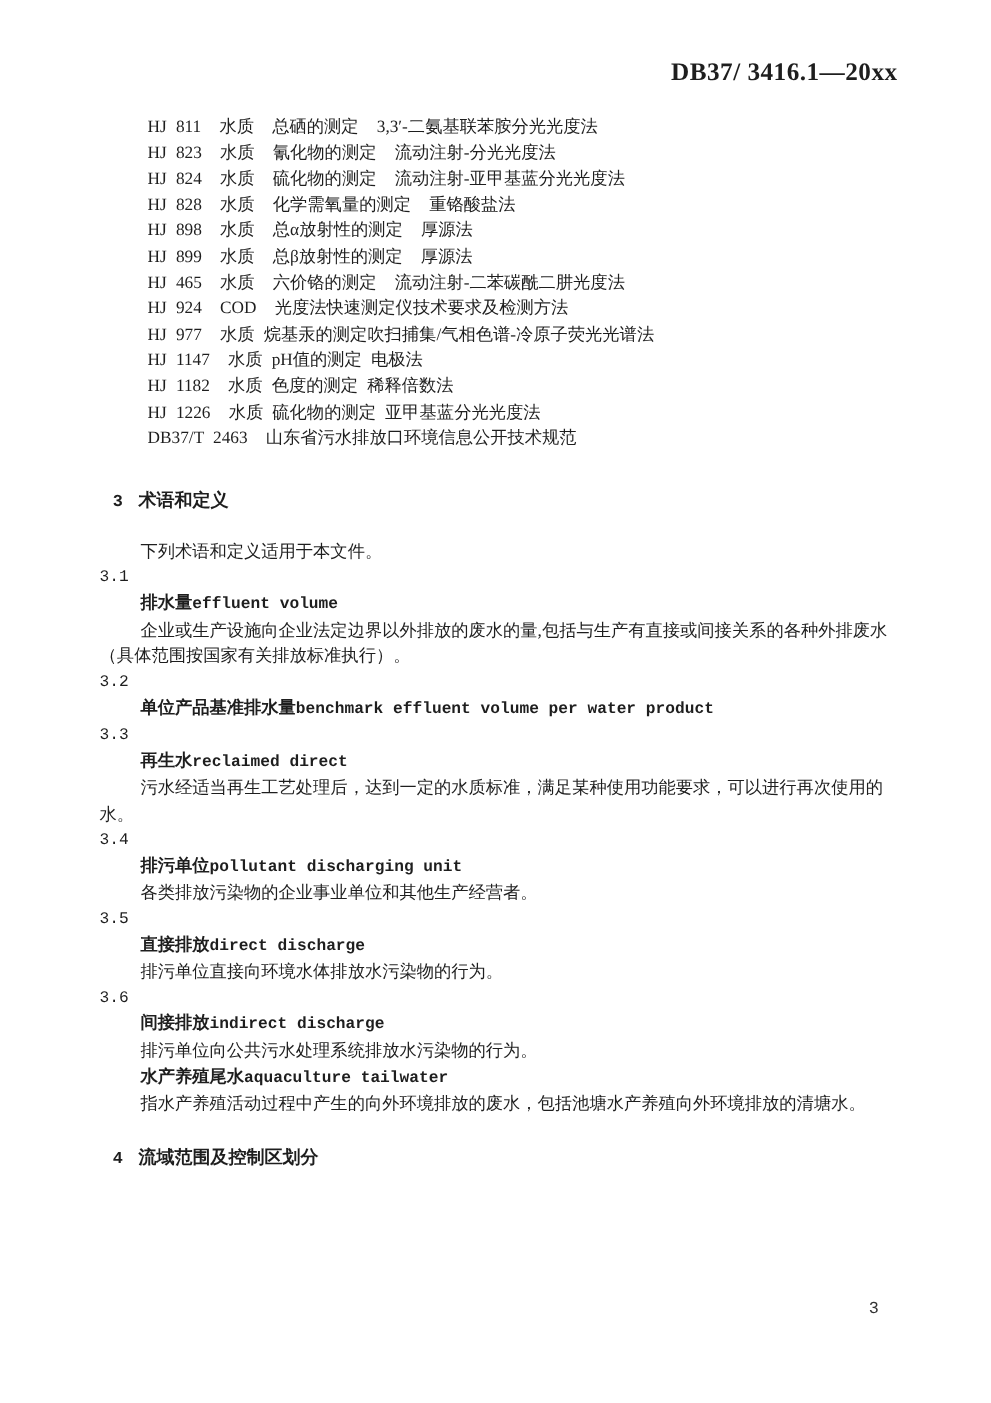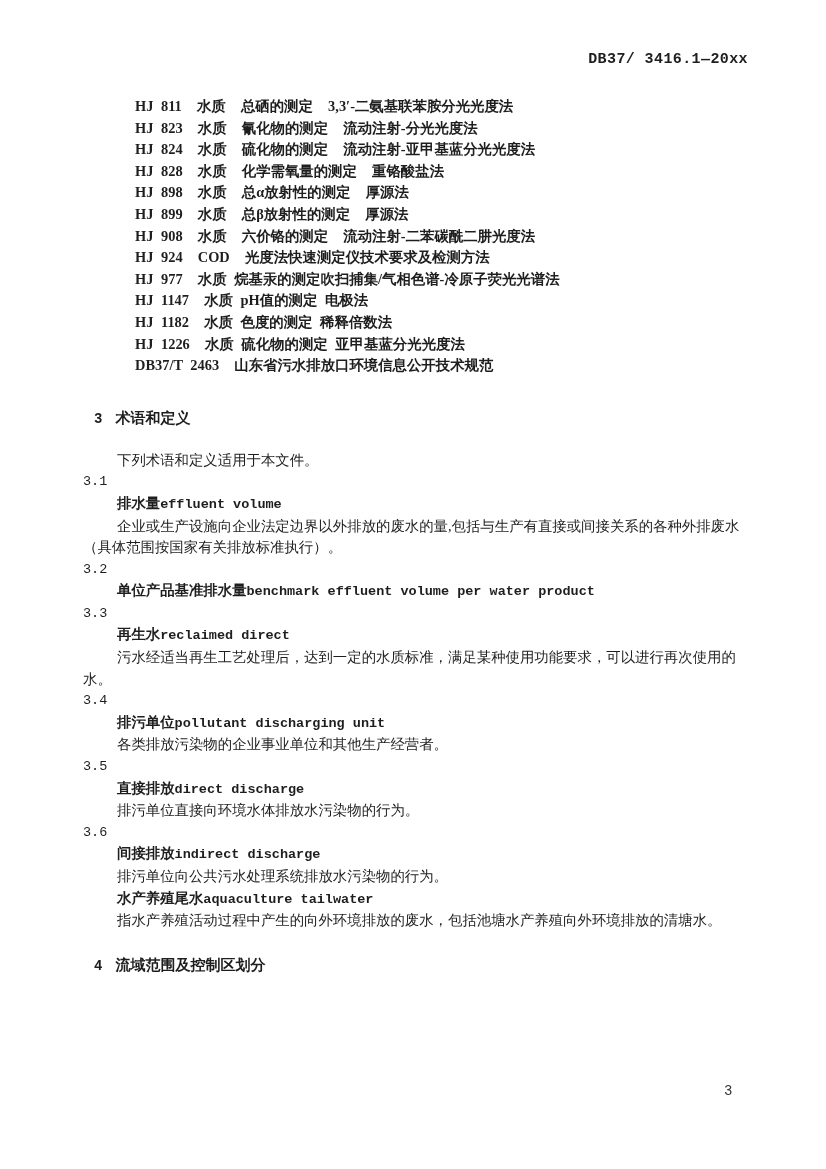--- a/index.html
+++ b/index.html
@@ -17,30 +17,29 @@
     position: relative;
     width: 826px;
     height: 1169px;
     box-sizing: border-box;
     padding: 49px 78px 0 83px;
     overflow: hidden;
     background: #ffffff;
   }
   .doc-header {
     text-align: right;
-    font-family: Liberation Mono, monospace;
+    font-family: Liberation Serif, serif;
     font-weight: bold;
-    font-size: 15px;
+    font-size: 21px;
     line-height: 22px;
     letter-spacing: 0.4px;
   }
   .ref-list {
     margin-top: 25px;
-    margin-left: 52px;
-    font-weight: bold;
+    margin-left: 40px;
   }
   .ref-line {
     font-size: 14.4px;
     line-height: 21.6px;
     white-space: pre-wrap;
     word-spacing: 4px;
   }
   .sec-heading {
     margin: 30px 0 0 11px;
     font-family: "Liberation Sans", "DejaVu Sans", sans-serif;
@@ -102,21 +101,21 @@
 
   <div class="doc-header">DB37/ 3416.1—20xx</div>
 
   <div class="ref-list">
     <div class="ref-line">HJ 811  水质  总硒的测定  3,3′-二氨基联苯胺分光光度法</div>
     <div class="ref-line">HJ 823  水质  氰化物的测定  流动注射-分光光度法</div>
     <div class="ref-line">HJ 824  水质  硫化物的测定  流动注射-亚甲基蓝分光光度法</div>
     <div class="ref-line">HJ 828  水质  化学需氧量的测定  重铬酸盐法</div>
     <div class="ref-line">HJ 898  水质  总α放射性的测定  厚源法</div>
     <div class="ref-line">HJ 899  水质  总β放射性的测定  厚源法</div>
-    <div class="ref-line">HJ 908  水质  六价铬的测定  流动注射-二苯碳酰二肼光度法</div>
+    <div class="ref-line">HJ 465  水质  六价铬的测定  流动注射-二苯碳酰二肼光度法</div>
     <div class="ref-line">HJ 924  COD  光度法快速测定仪技术要求及检测方法</div>
     <div class="ref-line">HJ 977  水质 烷基汞的测定吹扫捕集/气相色谱-冷原子荧光光谱法</div>
     <div class="ref-line">HJ 1147  水质 pH值的测定 电极法</div>
     <div class="ref-line">HJ 1182  水质 色度的测定 稀释倍数法</div>
     <div class="ref-line">HJ 1226  水质 硫化物的测定 亚甲基蓝分光光度法</div>
     <div class="ref-line">DB37/T 2463  山东省污水排放口环境信息公开技术规范</div>
   </div>
 
   <div class="sec-heading">
     <span class="sec-num">3</span><span>术语和定义</span>

